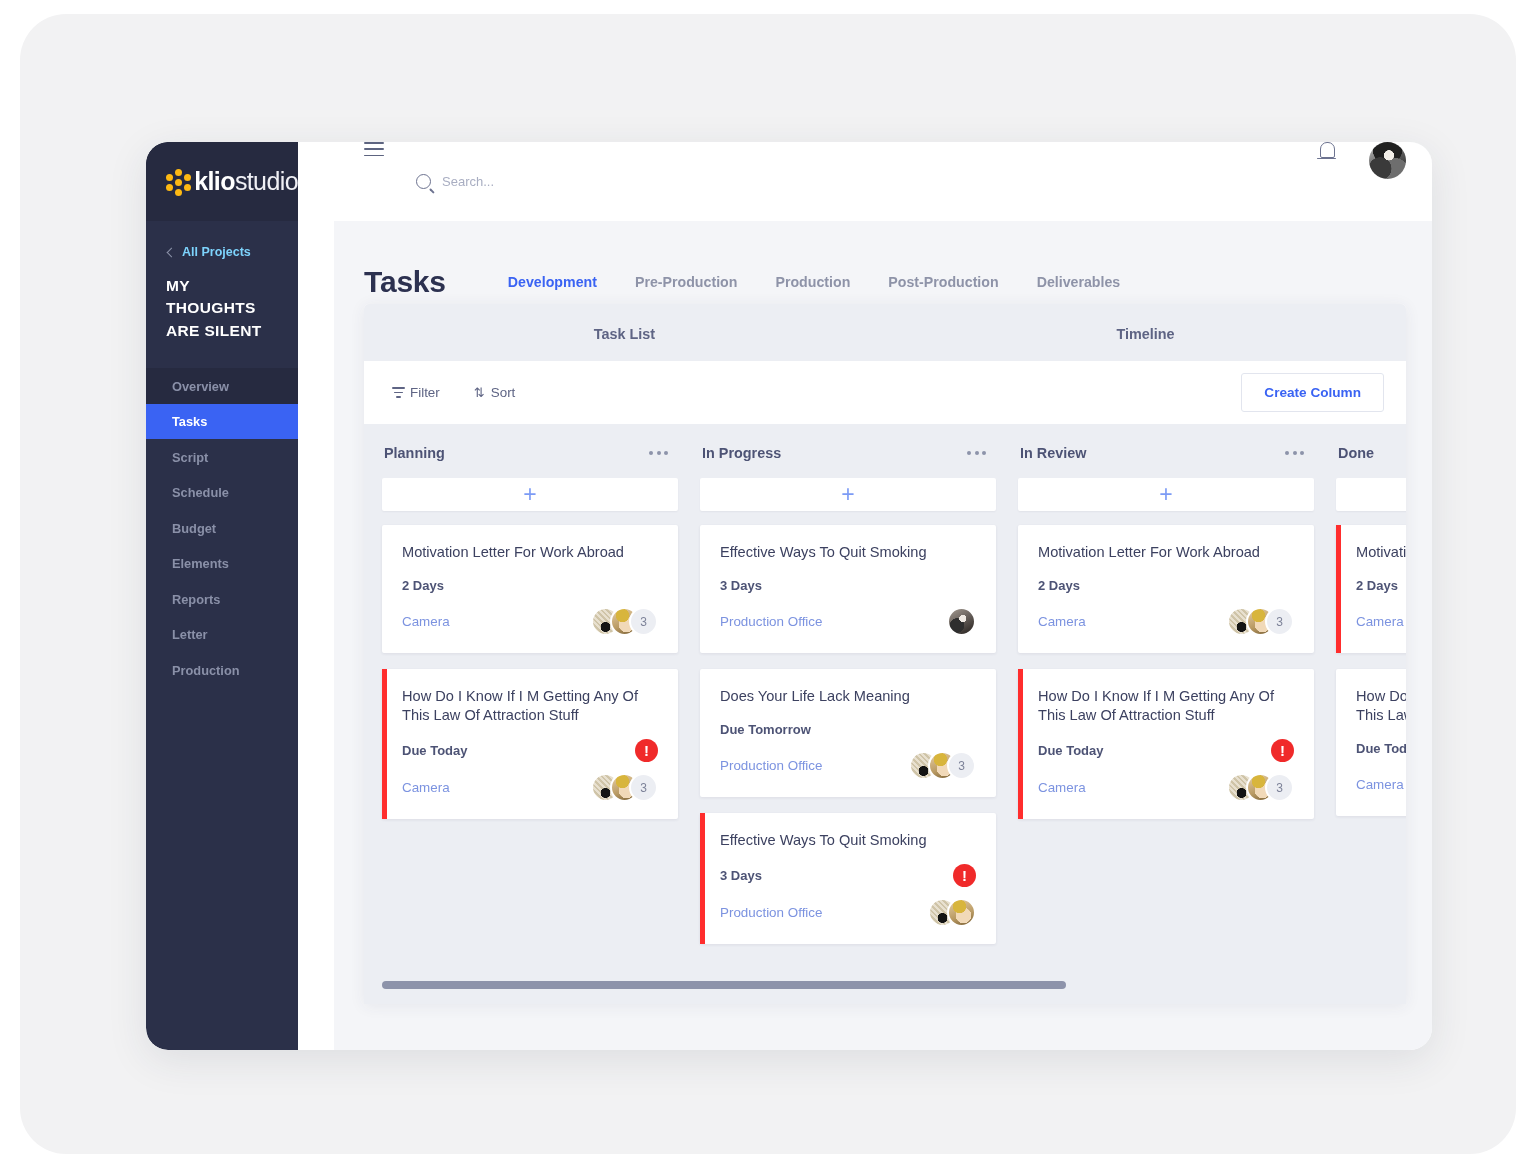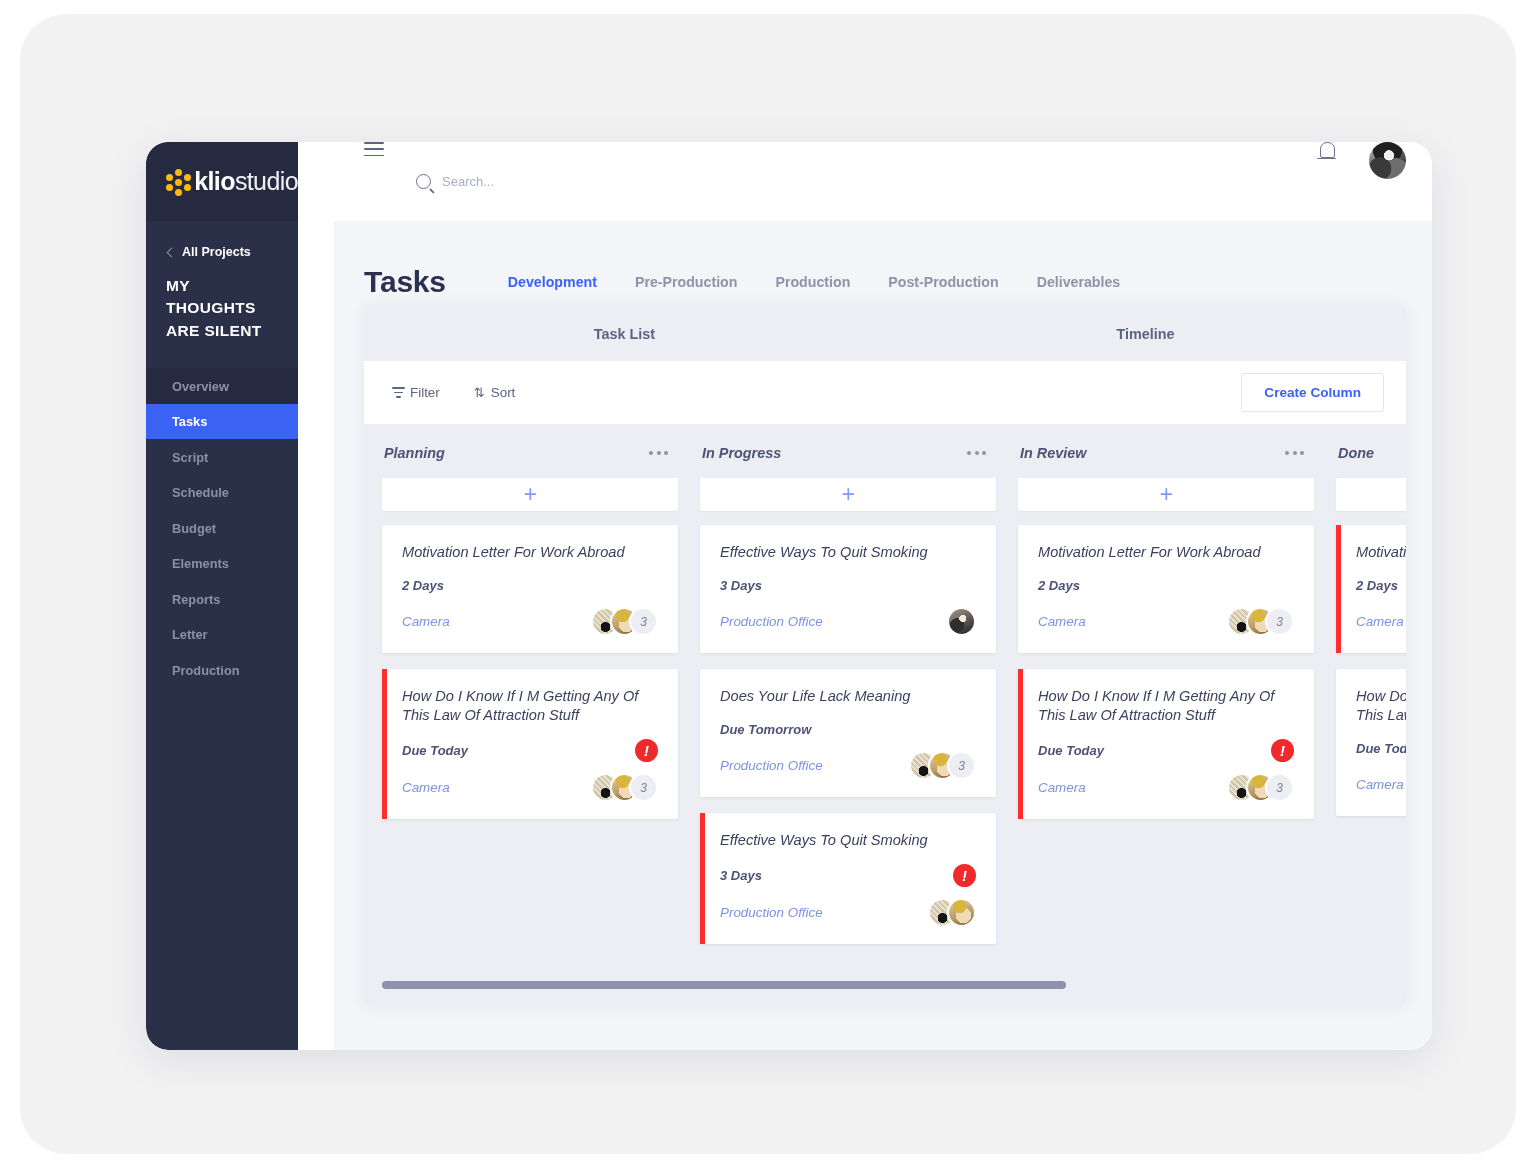--- a/index.html
+++ b/index.html
@@ -51,21 +51,21 @@
     position: absolute; width: 7px; height: 7px;
     border-radius: 50%; background: #fdb913; display: block;
   }
   .logo-text { font-size: 25px; letter-spacing: -0.6px; line-height: 1; }
   .logo-text b { color: #ffffff; font-weight: 700; }
   .logo-text span { color: #f0f0f5; font-weight: 300; }
 
   #project-block { padding: 24px 20px 26px 20px; }
   #all-projects {
     display: flex; align-items: center; gap: 7px;
-    color: #ffffff; font-size: 12.5px; font-weight: 600;
+    color: #7dd3fc; font-size: 12.5px; font-weight: 600;
     margin-bottom: 16px;
   }
   .chev-left {
     width: 7px; height: 7px; border-left: 1.6px solid #8d93aa;
     border-bottom: 1.6px solid #8d93aa; transform: rotate(45deg);
     display: inline-block; margin-left: 2px;
   }
   #project-title {
     color: #ffffff; font-size: 15.5px; font-weight: 700;
     letter-spacing: 0.35px; line-height: 1.45;
@@ -176,21 +176,21 @@
     margin-left: auto;
     border: 1px solid #e2e5ee; background: #ffffff;
     color: #3a63f3; font-size: 13.6px; font-weight: 600;
     padding: 11px 22px; border-radius: 3px; cursor: pointer;
     font-family: "Liberation Sans", sans-serif;
   }
 
   
   #board-area {
     position: absolute; left: 0; top: 120px; right: 0; bottom: 0;
-    background: #eceef3; padding: 16px 0 0 18px; overflow: hidden; font-style: italic;
+    background: #eceef3; padding: 16px 0 0 18px; overflow: hidden;
   }
   #board-cols { display: flex; gap: 22px; }
   .col { width: 296px; flex: 0 0 296px; }
   .col-head {
     display: flex; align-items: center; justify-content: space-between;
     padding: 0 6px 0 2px; height: 26px; margin-bottom: 12px;
   }
   .col-title { font-size: 14.4px; font-weight: 700; color: #4d5375; }
   .col-dots { display: flex; gap: 3.5px; cursor: pointer; padding: 4px; }
   .col-dots i { width: 4px; height: 4px; border-radius: 50%; background: #8d93aa; display: block; }

